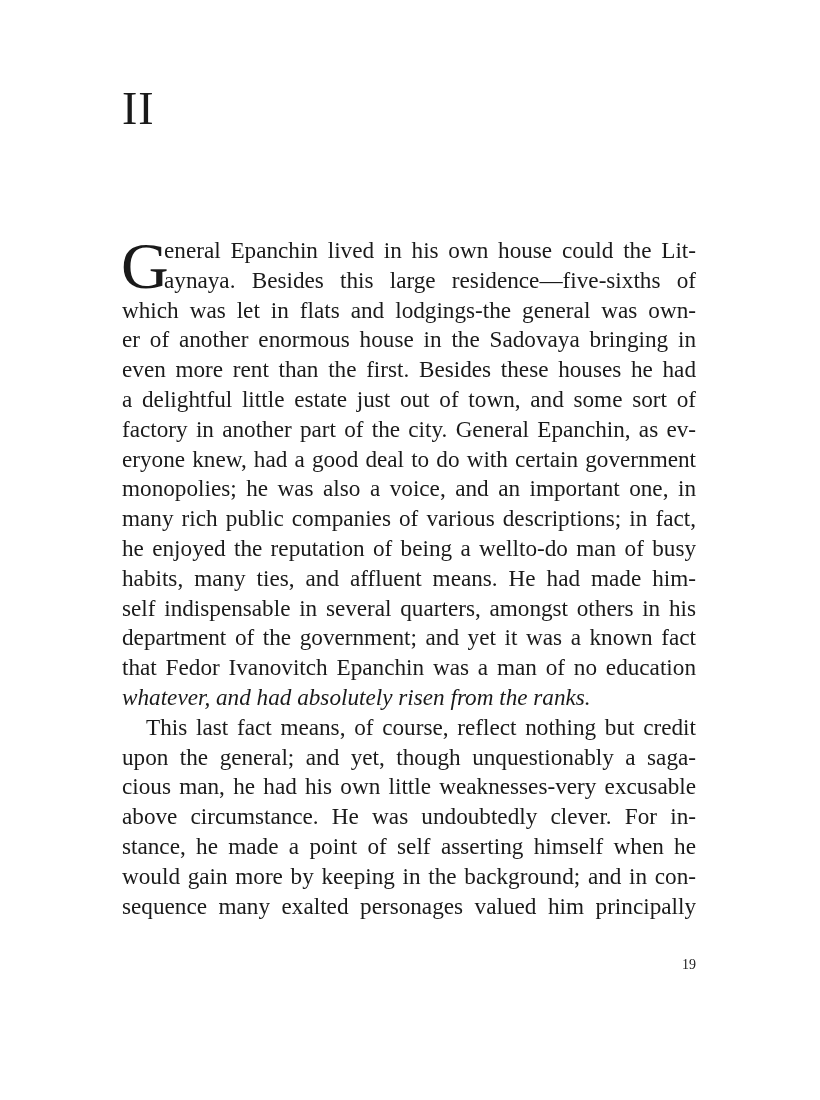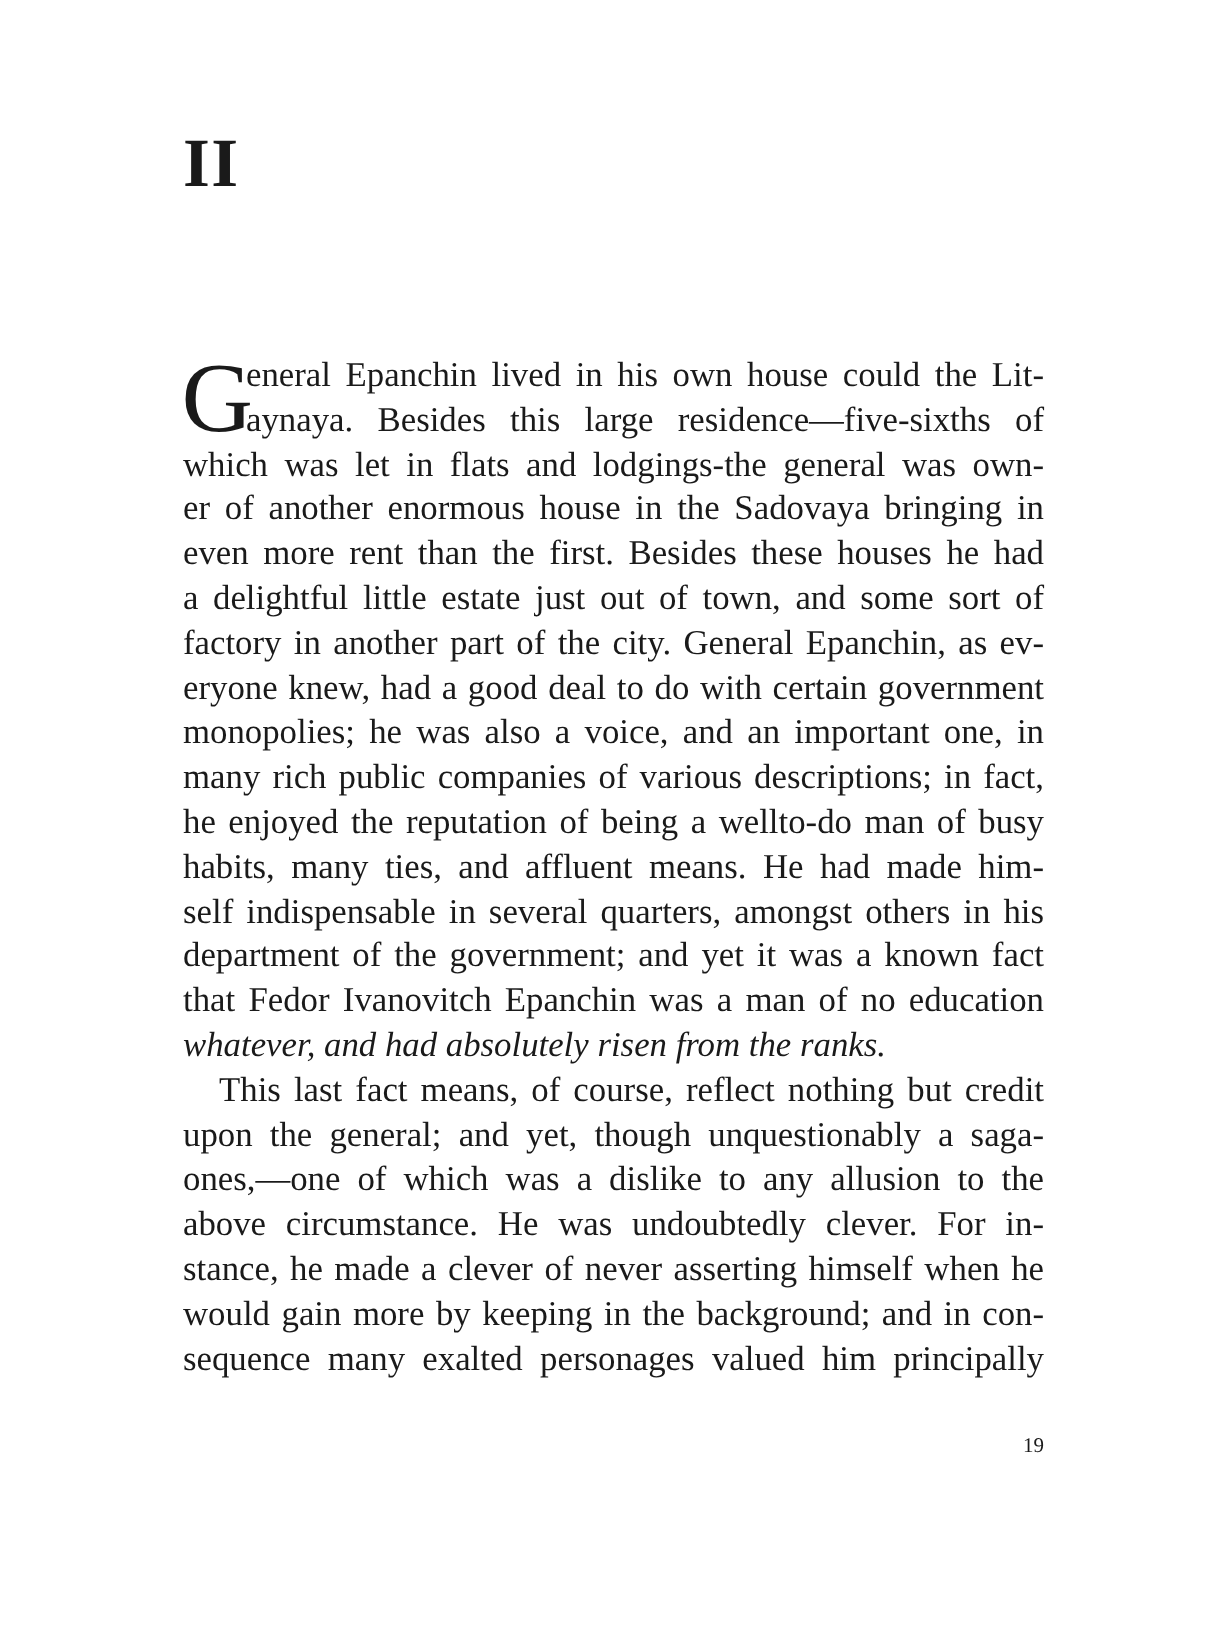--- a/index.html
+++ b/index.html
@@ -15,21 +15,21 @@
       font-family: "Liberation Serif", "DejaVu Serif", serif;
       color: #1a1a1a;
     }
     .chapter-heading {
       position: absolute;
       left: 122px;
       top: 86px;
       font-size: 46px;
       line-height: 1;
       letter-spacing: 1px;
-      font-weight: bold;
+      font-weight: normal;
       margin: 0;
     }
     .text-block {
       position: absolute;
       left: 122px;
       top: 236px;
       width: 574px;
       font-size: 23.2px;
     }
     .line {
@@ -89,21 +89,21 @@
     <span class="line">habits, many ties, and affluent means. He had made him-</span>
     <span class="line">self indispensable in several quarters, amongst others in his</span>
     <span class="line">department of the government; and yet it was a known fact</span>
     <span class="line">that Fedor Ivanovitch Epanchin was a man of no education</span>
     <span class="line last">whatever, and had absolutely risen from the ranks.</span>
   </div>
 
   <div>
     <span class="line indent">This last fact means, of course, reflect nothing but credit</span>
     <span class="line">upon the general; and yet, though unquestionably a saga-</span>
-    <span class="line">ones,—one of which was a dislike to any allusion to the</span>
+    <span class="line">cious man, he had his own little weaknesses-very excusable</span>
     <span class="line">above circumstance. He was undoubtedly clever. For in-</span>
-    <span class="line">stance, he made a clever of never asserting himself when he</span>
+    <span class="line">stance, he made a point of self asserting himself when he</span>
     <span class="line">would gain more by keeping in the background; and in con-</span>
     <span class="line">sequence many exalted personages valued him principally</span>
   </div>
 </div>
 
 <div class="page-number">19</div>
 
 </body></html>

